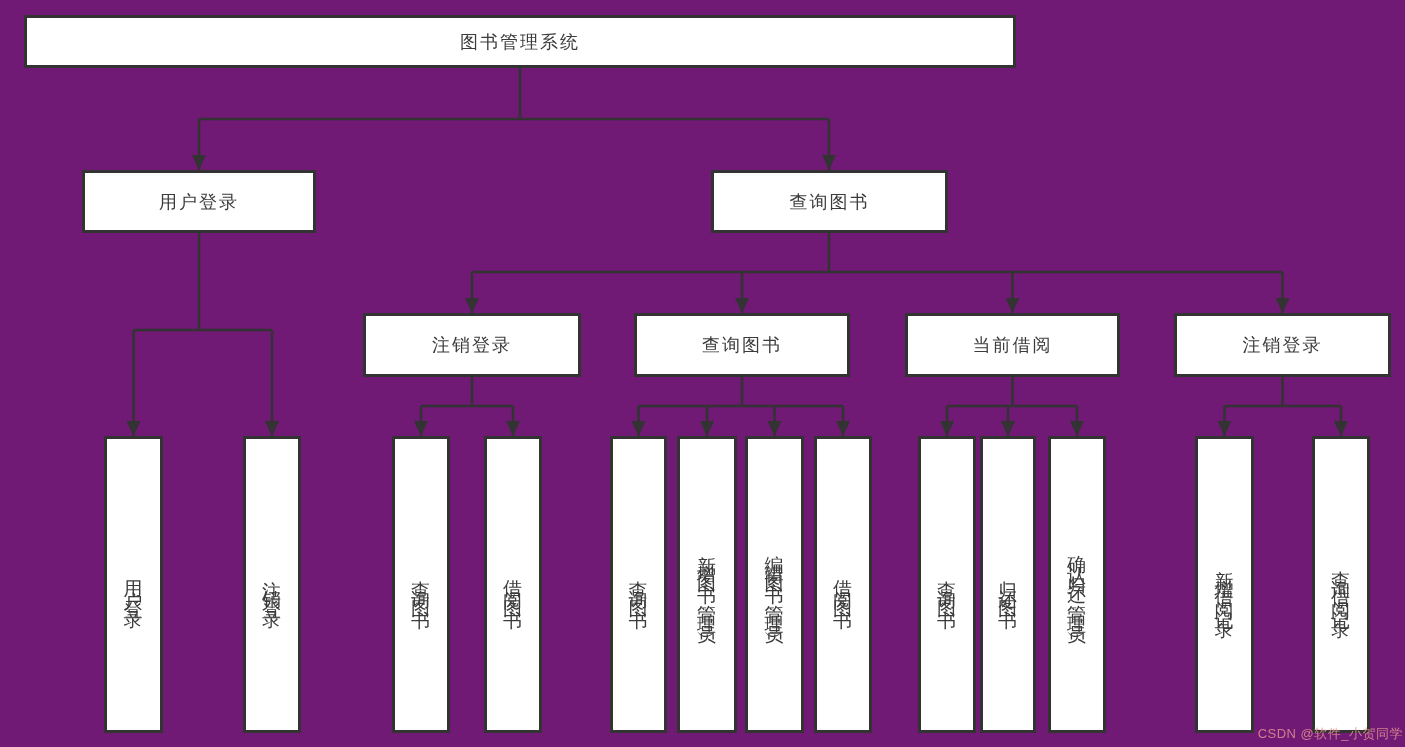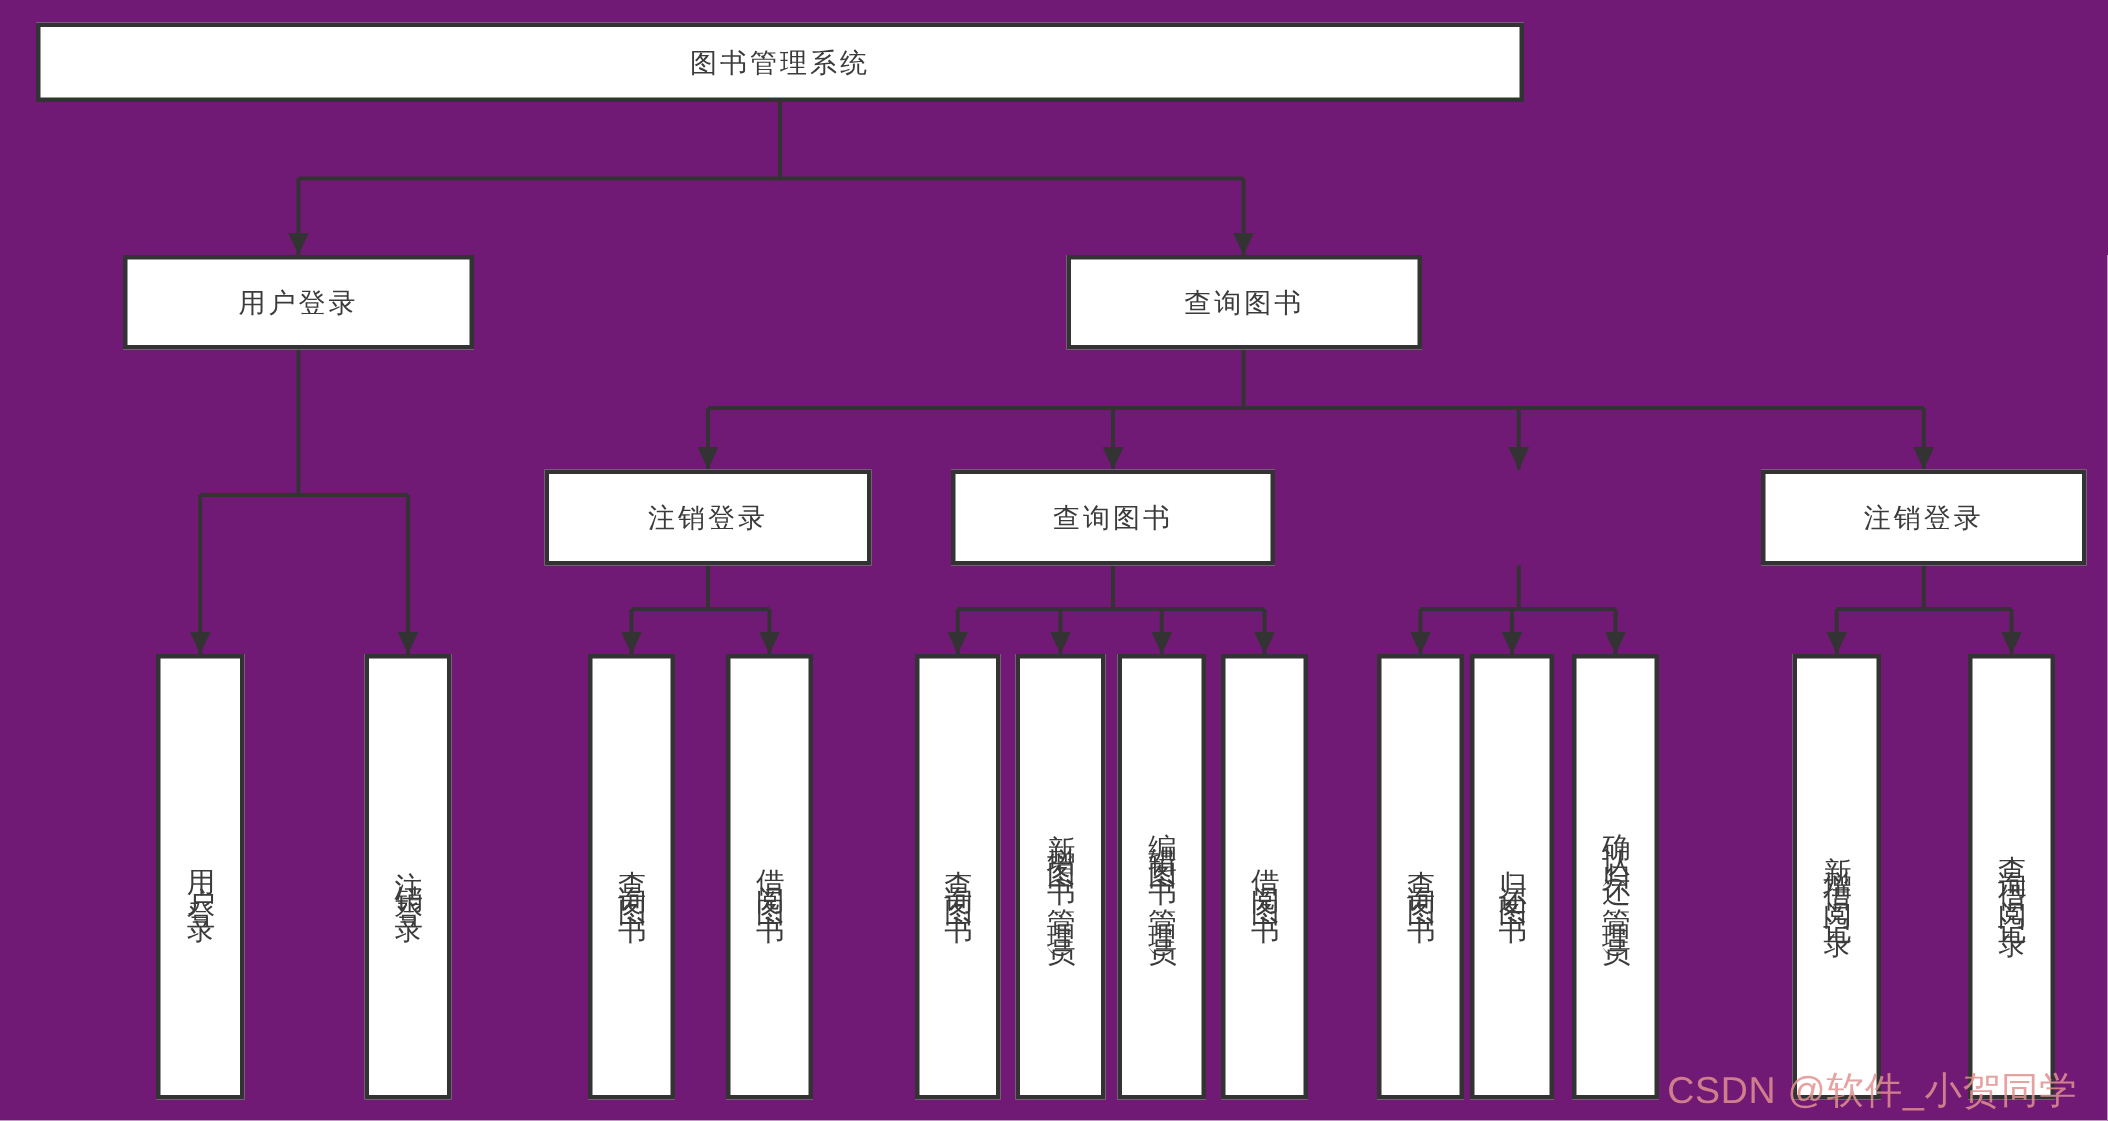--- a/index.html
+++ b/index.html
@@ -33,23 +33,23 @@
   }
   .node.leaf span {
     writing-mode: vertical-rl;
     text-orientation: mixed;
     font-size: 19px;
     letter-spacing: 10px;
     line-height: 1;
   }
   .watermark {
     position: absolute;
-    right: 20px;
+    right: 2px;
     bottom: 4px;
-    font-size: 25px;
+    font-size: 13px;
     letter-spacing: 0.5px;
     white-space: nowrap;
     color: rgba(226, 144, 144, 0.85);
     z-index: 5;
   }
 </style>
 </head>
 <body>
 
 <div class="canvas">
@@ -107,20 +107,23 @@
   <div class="node h" style="left:711px;top:170px;width:237px;height:63px">
     <span>查询图书</span>
   </div>
 
   <div class="node h" style="left:363px;top:313px;width:218px;height:64px">
     <span>注销登录</span>
   </div>
   <div class="node h" style="left:634px;top:313px;width:216px;height:64px">
     <span>查询图书</span>
   </div>
+  <div class="node h" style="left:905px;top:313px;width:215px;height:64px">
+    <span>当前借阅</span>
+  </div>
   <div class="node h" style="left:1174px;top:313px;width:217px;height:64px">
     <span>注销登录</span>
   </div>
 
   <div class="node leaf" style="left:104px;top:436px;width:59px;height:297px">
     <span>用户登录</span>
   </div>
   <div class="node leaf" style="left:243px;top:436px;width:58px;height:297px">
     <span>注销登录</span>
   </div>

